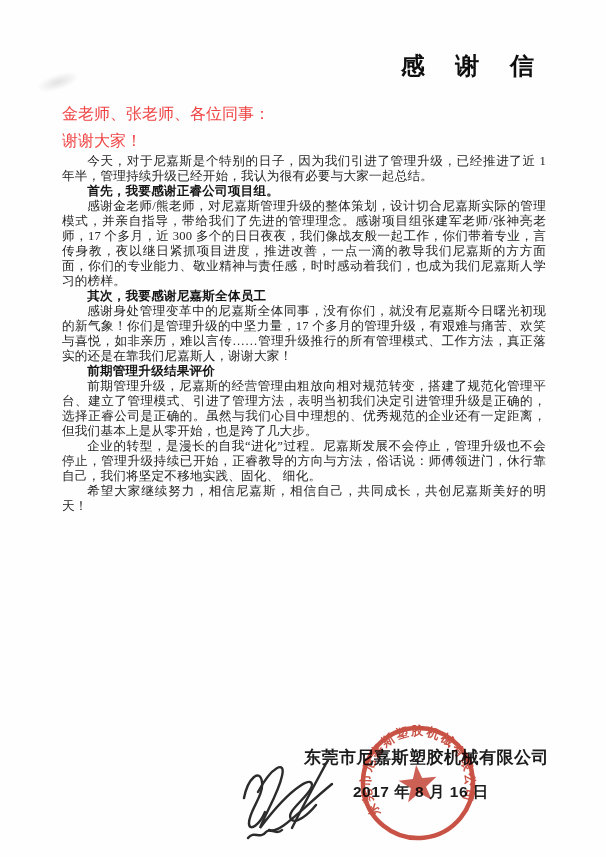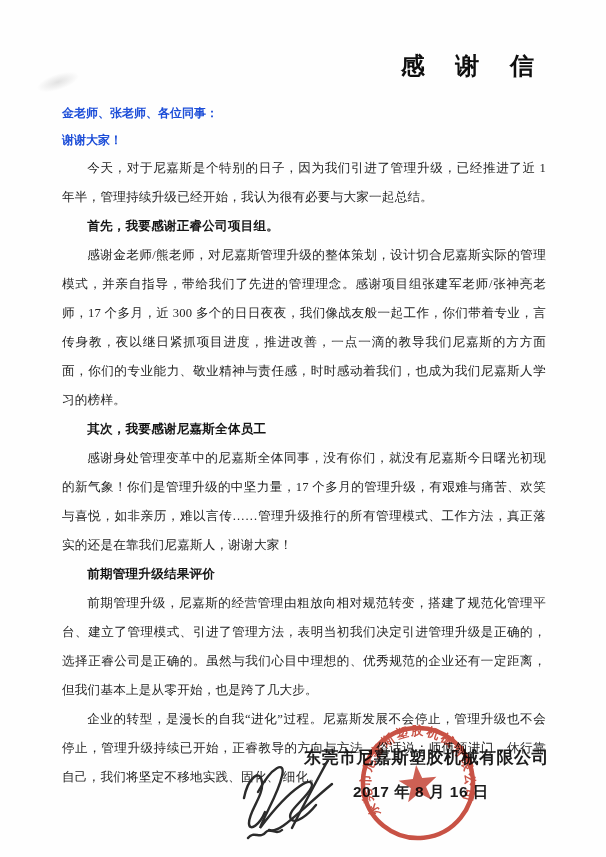--- a/index.html
+++ b/index.html
@@ -7,25 +7,25 @@
     position:relative;width:606px;height:857px;background:#fefefe;
     overflow:hidden;font-family:"Liberation Serif","DejaVu Serif",serif;color:#262626;
   }
   .content{position:absolute;left:62px;top:40px;width:484px;}
   .title{
     font-family:"Liberation Sans","DejaVu Sans",sans-serif;font-weight:bold;
     font-size:24px;color:#0e0e0e;text-align:right;letter-spacing:12px;text-indent:12px;
     margin:10px 0 18px 0;
   }
   .salutation,.greeting{
-    font-family:"Liberation Sans","DejaVu Sans",sans-serif;font-weight:bold;
-    font-size:12px;line-height:27px;color:#1d4ed8;
+    font-family:"Liberation Sans","DejaVu Sans",sans-serif;font-weight:normal;
+    font-size:16px;line-height:27px;color:#ef4444;
   }
   .body p{
-    margin:0;font-size:12.6px;line-height:29px;letter-spacing:0.2px;
+    margin:0;font-size:12.6px;line-height:15px;letter-spacing:0.2px;
     text-align:justify;text-indent:2em;color:#242424;
   }
   .body p.bold{font-weight:bold;color:#151515;}
   .smudge{
     position:absolute;left:36px;top:74px;width:44px;height:16px;
     background:radial-gradient(ellipse at center,rgba(160,160,160,0.30),rgba(160,160,160,0) 70%);
     transform:rotate(-18deg);
   }
   .company{
     position:absolute;top:746px;left:0;width:100%;box-sizing:border-box;padding-right:57px;
@@ -63,20 +63,21 @@
 
     <div class="body">
       <p>今天，对于尼嘉斯是个特别的日子，因为我们引进了管理升级，已经推进了近 1 年半，管理持续升级已经开始，我认为很有必要与大家一起总结。</p>
       <p class="bold">首先，我要感谢正睿公司项目组。</p>
       <p>感谢金老师/熊老师，对尼嘉斯管理升级的整体策划，设计切合尼嘉斯实际的管理模式，并亲自指导，带给我们了先进的管理理念。感谢项目组张建军老师/张神亮老师，17 个多月，近 300 多个的日日夜夜，我们像战友般一起工作，你们带着专业，言传身教，夜以继日紧抓项目进度，推进改善，一点一滴的教导我们尼嘉斯的方方面面，你们的专业能力、敬业精神与责任感，时时感动着我们，也成为我们尼嘉斯人学习的榜样。</p>
       <p class="bold">其次，我要感谢尼嘉斯全体员工</p>
       <p>感谢身处管理变革中的尼嘉斯全体同事，没有你们，就没有尼嘉斯今日曙光初现的新气象！你们是管理升级的中坚力量，17 个多月的管理升级，有艰难与痛苦、欢笑与喜悦，如非亲历，难以言传……管理升级推行的所有管理模式、工作方法，真正落实的还是在靠我们尼嘉斯人，谢谢大家！</p>
       <p class="bold">前期管理升级结果评价</p>
       <p>前期管理升级，尼嘉斯的经营管理由粗放向相对规范转变，搭建了规范化管理平台、建立了管理模式、引进了管理方法，表明当初我们决定引进管理升级是正确的，选择正睿公司是正确的。虽然与我们心目中理想的、优秀规范的企业还有一定距离，但我们基本上是从零开始，也是跨了几大步。</p>
       <p>企业的转型，是漫长的自我“进化”过程。尼嘉斯发展不会停止，管理升级也不会停止，管理升级持续已开始，正睿教导的方向与方法，俗话说：师傅领进门，休行靠自己，我们将坚定不移地实践、固化、 细化。</p>
+      <p>希望大家继续努力，相信尼嘉斯，相信自己，共同成长，共创尼嘉斯美好的明天！</p>
     </div>
   </div>
 
   <div class="company">东莞市尼嘉斯塑胶机械有限公司</div>
   <div class="date">2017 年 8 月 16 日</div>
 
   <svg class="signature-ink" viewBox="0 0 118 95">
     <path d="M8,48 C12,28 24,18 26,32 C28,46 12,62 13,74 C14,82 24,74 29,62"></path>
     <path d="M22,42 C36,16 50,10 46,26 C42,44 30,62 24,78 C36,62 52,44 64,36 C76,28 80,33 71,44 C61,56 51,63 55,69 C59,75 72,65 80,55"></path>
     <path d="M92,10 C80,32 66,58 56,78"></path>

